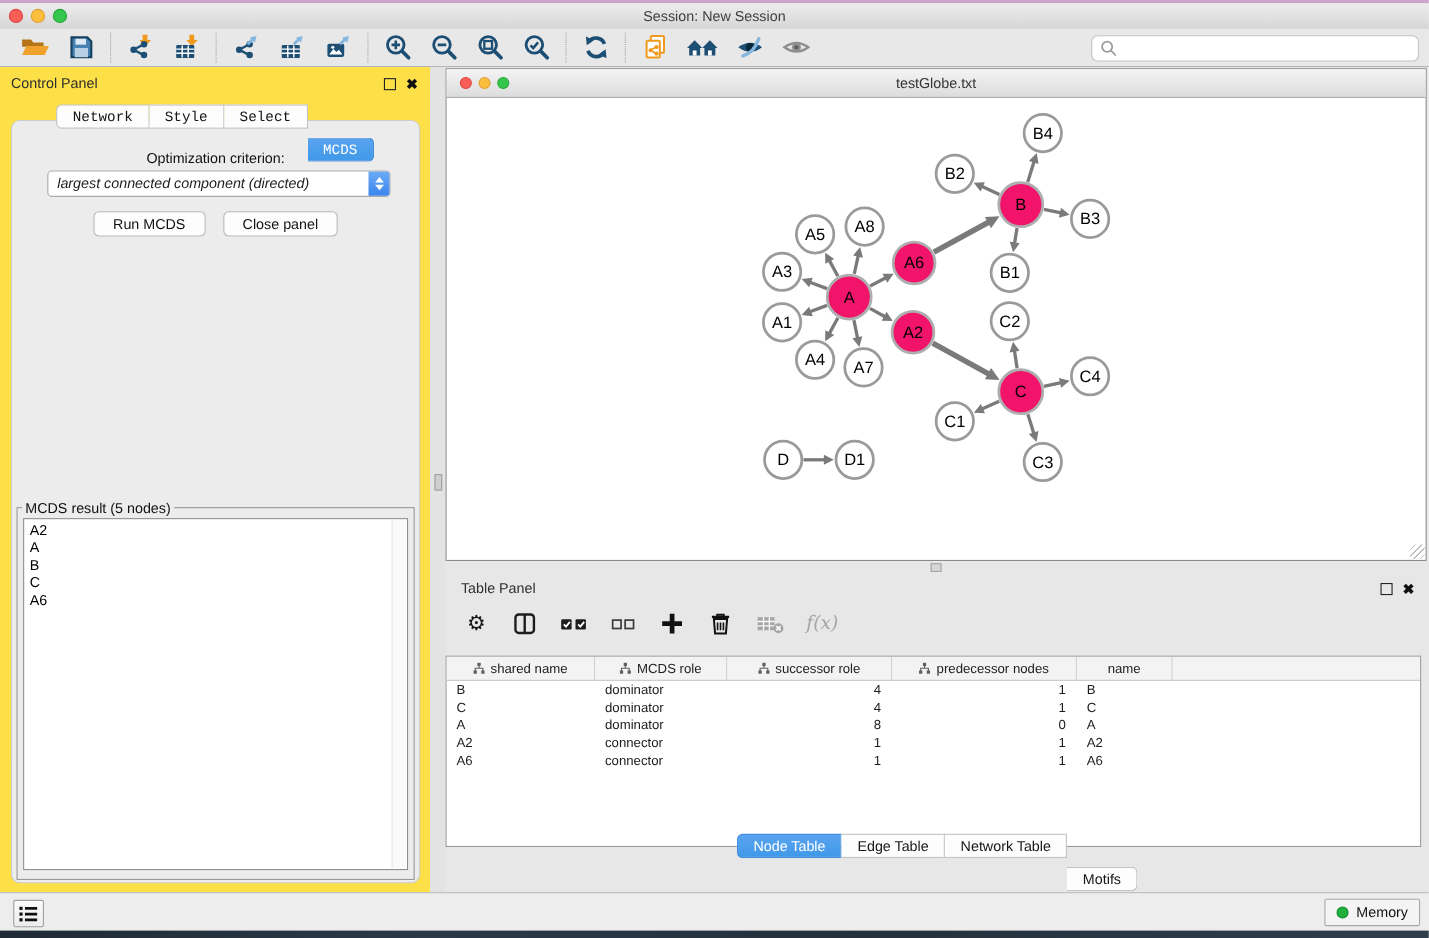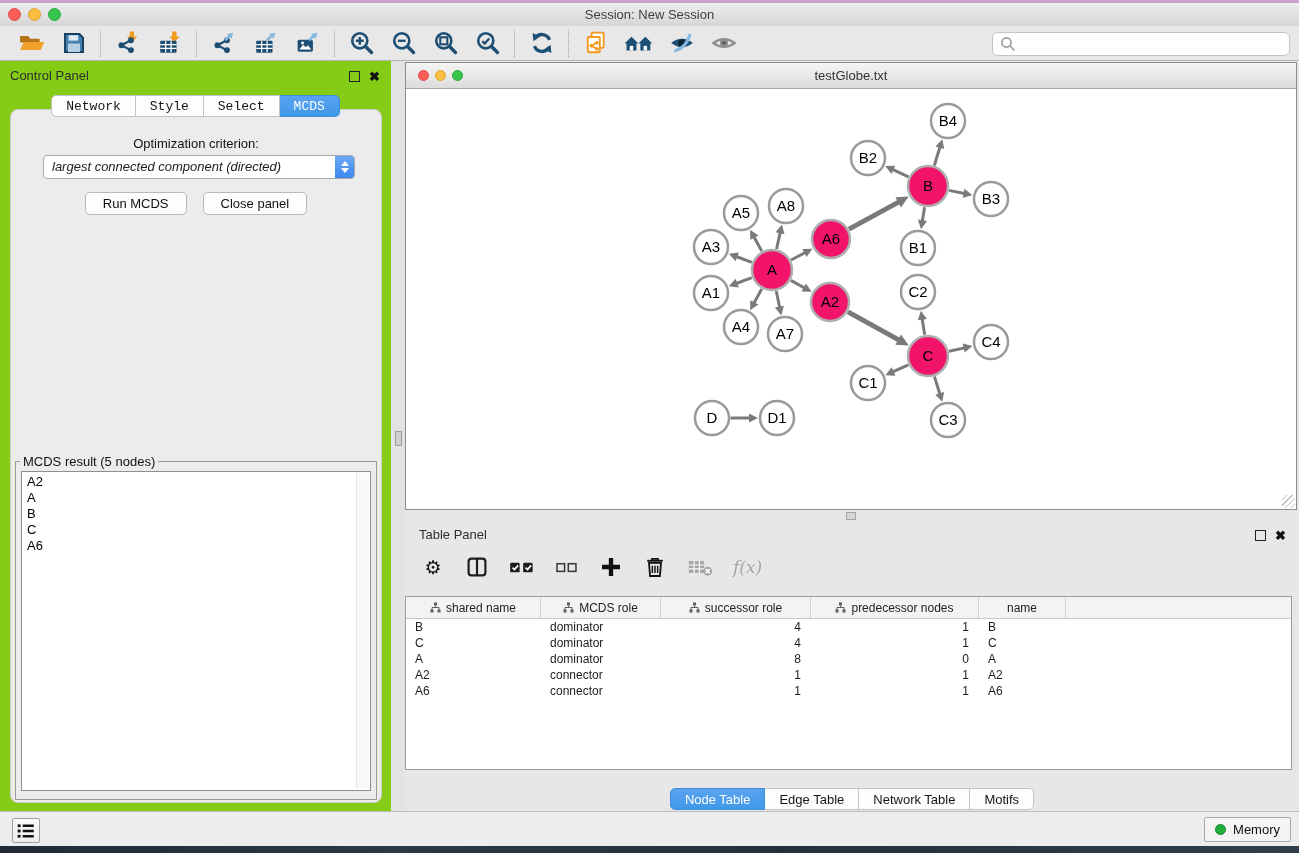--- a/index.html
+++ b/index.html
@@ -24,31 +24,31 @@
   .tb-group{display:flex;align-items:center;gap:14px;padding:0 12px;}
   .tb-sep{width:1px;height:27px;border-left:1px dotted #a3a3a3;}
   .tb-btn{display:flex;align-items:center;justify-content:center;min-width:28px;height:30px;cursor:default;}
   .glyph{font-size:18px;color:#161616;line-height:1;}
   .fx{font-family:"DejaVu Serif",serif;font-style:italic;font-size:17px;color:#9a9a9a;}
   #search-box{position:absolute;right:9px;top:6px;width:296px;height:22px;background:#fff;
               border:1px solid #c4c4c4;border-radius:6px;display:flex;align-items:center;}
   #search-box input{flex:1;border:none;outline:none;background:transparent;font-size:13px;
                     font-family:"Liberation Sans",sans-serif;padding:0 8px 0 5px;height:18px;}
   
-  #control-panel{position:absolute;left:0;top:61px;width:391px;bottom:41px;background:#84cc16;}
+  #control-panel{position:absolute;left:0;top:61px;width:391px;bottom:41px;background:#fde047;}
   .panel-head{position:relative;height:30px;}
   .panel-head .ptitle{position:absolute;left:10px;top:0;line-height:30px;font-size:13px;color:#2e2e2e;}
   .panel-ctl{position:absolute;top:9px;width:13px;height:13px;display:flex;align-items:center;justify-content:center;}
   .float-box{width:9px;height:9px;border:1.6px solid #222;}
   .close-x{font-size:13px;font-weight:bold;color:#111;line-height:13px;}
   .seg{display:flex;}
   .seg-tab{background:#fdfdfd;border:1px solid #c3c3c3;border-left-width:0;padding:0 14px;height:22px;
            line-height:22px;font-size:13px;color:#151515;white-space:nowrap;cursor:default;box-sizing:border-box;}
   .seg-tab:first-child{border-left-width:1px;border-radius:5px 0 0 5px;}
-  .seg-tab:last-child{border-radius:0 5px 5px 0;}
+  .seg-tab:last-child{border-radius:0 5px 5px 0;margin-top:30px;}
   .seg-tab.active{background:linear-gradient(var(--accent-hi,#5aa3f0),var(--accent,#3f99e8));
                   color:#fff;border-color:#3f8ddd;}
   #cp-tabs-wrap{position:absolute;top:34px;left:0;right:0;display:flex;justify-content:center;z-index:2;font-family:Liberation Mono, monospace;}
   #cp-inner{position:absolute;left:10px;right:9px;top:48px;bottom:9px;background:#ececec;
             border:1px solid #cdcdcd;border-radius:8px;}
   #opt-label{position:absolute;top:26px;left:0;right:0;text-align:center;font-size:13px;color:#111;}
   #criterion{position:absolute;top:45px;left:32px;right:26px;height:24px;background:#fff;
              border:1px solid #a9a9a9;border-radius:4px;display:flex;align-items:stretch;box-sizing:border-box;font-style:italic;}
   #criterion .cval{flex:1;font-size:13px;line-height:22px;padding-left:8px;white-space:nowrap;overflow:hidden;}
   #criterion .stepper{width:19px;background:linear-gradient(#6aaaf6,#3c86ee);border-radius:0 3px 3px 0;

